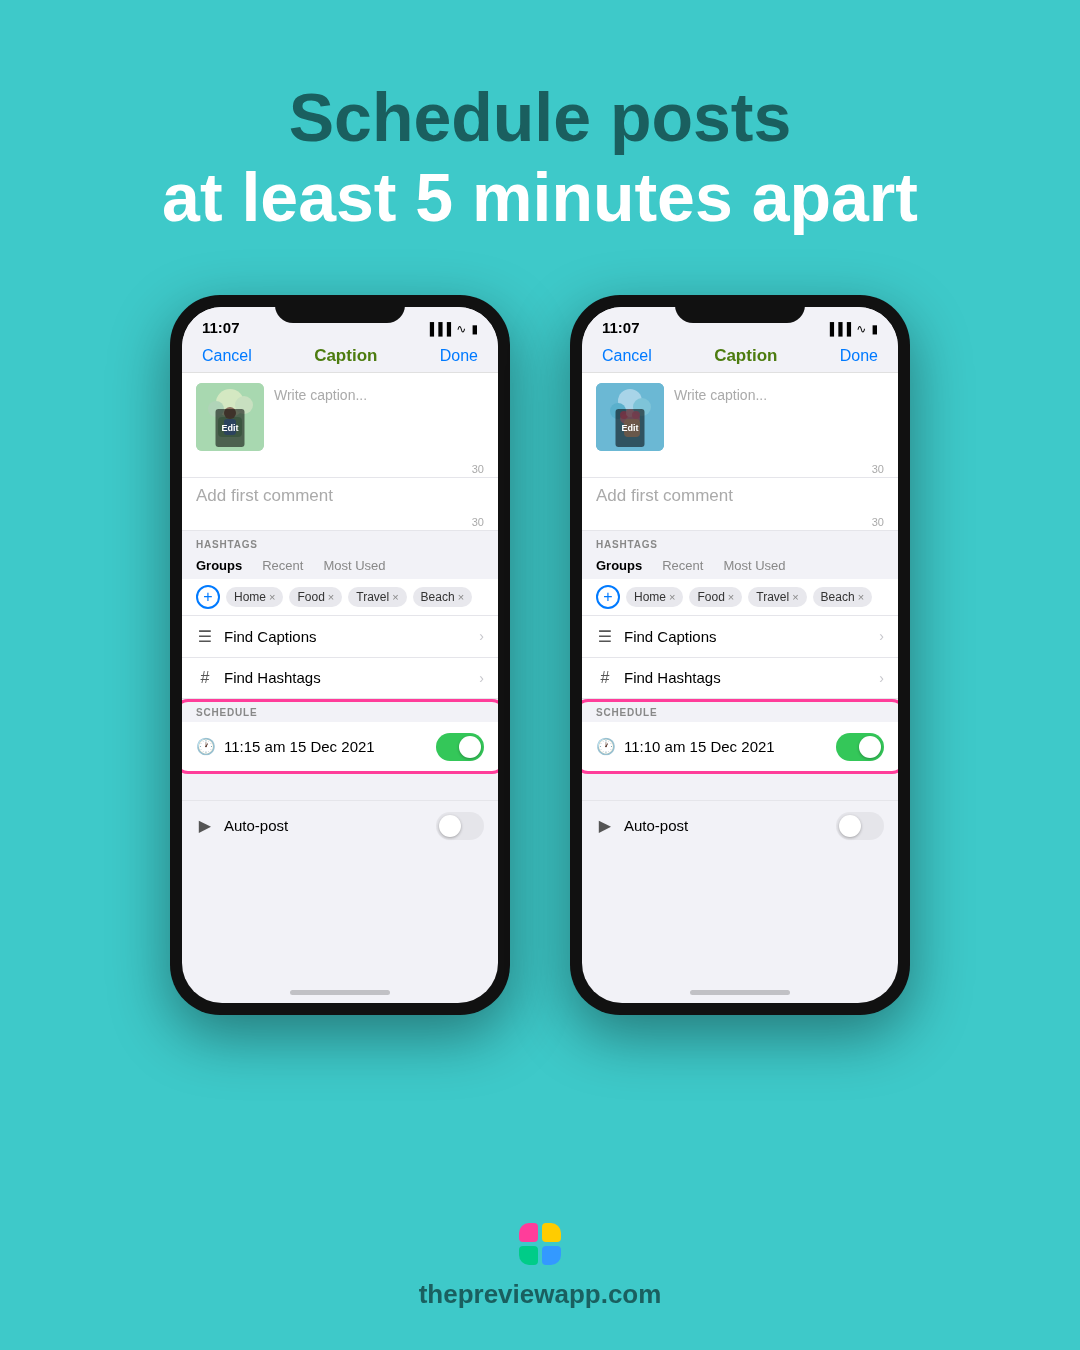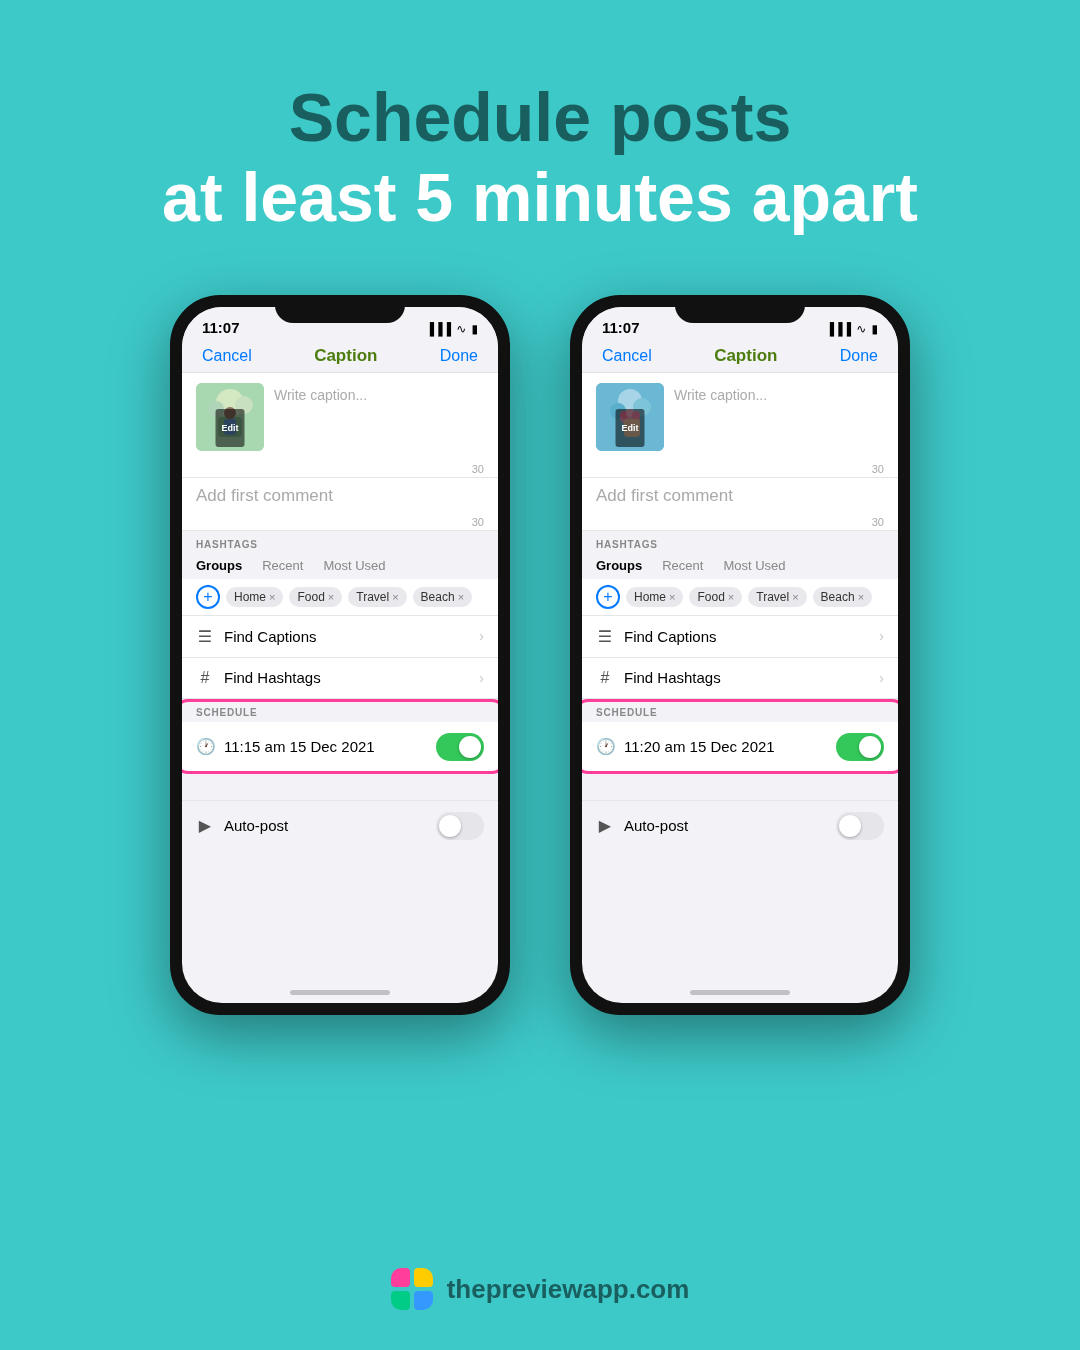--- a/index.html
+++ b/index.html
@@ -400,20 +400,21 @@
     
     .footer {
       position: absolute;
       bottom: 40px;
       left: 0;
       right: 0;
       display: flex;
       align-items: center;
       justify-content: center;
       gap: 14px;
+      flex-direction: column;
     }
 
     .footer-logo {
       width: 42px;
       height: 42px;
       display: grid;
       grid-template-columns: 1fr 1fr;
       grid-template-rows: 1fr 1fr;
       gap: 3px;
       border-radius: 10px;
@@ -646,21 +647,21 @@
             <span class="list-text">Find Hashtags</span>
           </div>
           <span class="chevron">›</span>
         </div>
 
         <div class="schedule-section-wrapper">
           <div class="section-label">SCHEDULE</div>
           <div class="schedule-row">
             <div class="schedule-left">
               <span class="list-icon">🕐</span>
-              <span class="schedule-time">11:20 am  15 Dec 2021</span>
+              <span class="schedule-time">11:10 am  15 Dec 2021</span>
             </div>
             <div class="toggle on">
               <div class="toggle-knob"></div>
             </div>
           </div>
 
           <div class="schedule-highlight" style="top: 0; left: -8px; right: -8px; bottom: -2px;"></div>
         </div>
 
         <div class="autopost-row" style="margin-top: 28px;">

